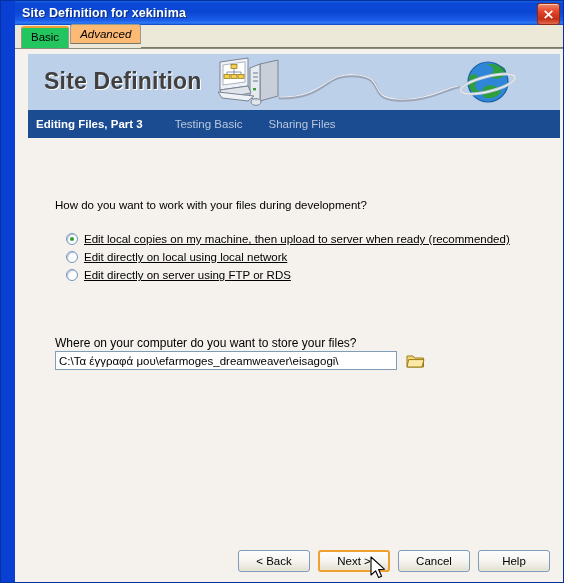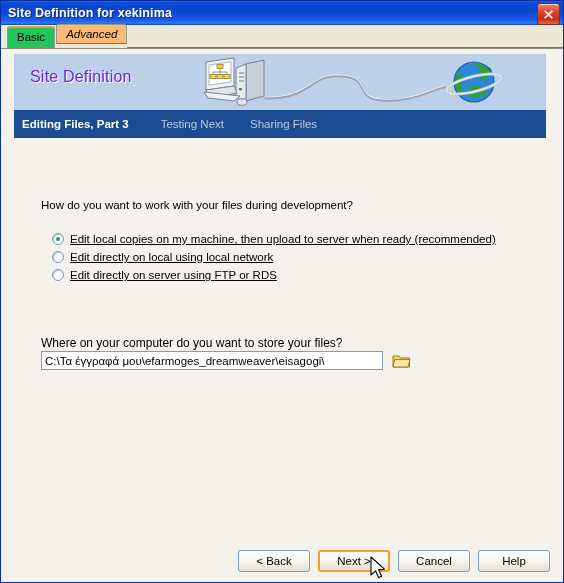--- a/index.html
+++ b/index.html
@@ -18,20 +18,21 @@
   .window {
     position: absolute;
     left: 0; top: 0;
     width: 564px;
     height: 583px;
     box-sizing: border-box;
     background: #0a3fd4;
     border: 1px solid #06309e;
     display: flex;
     flex-direction: column;
+    padding-left: 14px;
   }
   .titlebar {
     height: 24px;
     flex: 0 0 24px;
     position: relative;
     background: linear-gradient(180deg,#1b62e0 0%,#0a48d6 9%,#0a46d2 46%,#1b5ce8 80%,#2f7cf5 92%,#0c3fc0 100%);
     display: flex;
     align-items: center;
   }
   .title-text {
@@ -138,23 +139,23 @@
     left: 13px; top: 5px;
     width: 532px;
     height: 56px;
     background: #bdd0ea;
     overflow: hidden;
   }
   .banner-title {
     position: absolute;
     left: 16px;
     top: 14px;
-    font-size: 16px;
-    font-weight: normal;
-    color: #6d28d9;
+    font-size: 23px;
+    font-weight: bold;
+    color: #404040;
     text-shadow: 1px 1px 0 #ffffff;
     letter-spacing: .2px;
   }
   .banner-art {
     position: absolute;
     left: 190px;
     top: 0;
     width: 342px;
     height: 56px;
   }
@@ -382,21 +383,21 @@
               <circle cx="270" cy="28" r="20" fill="none" stroke="#1a5f9e" stroke-width="1.2"></circle>
               <ellipse cx="270" cy="30" rx="28" ry="7.5" transform="rotate(-14 270 30)" fill="none" stroke="#c2ccd9" stroke-width="3"></ellipse>
               <ellipse cx="270" cy="30" rx="28" ry="7.5" transform="rotate(-14 270 30)" fill="none" stroke="#eef2f7" stroke-width="1"></ellipse>
               <path d="M252 38 A20 20 0 0 0 288 34 A28 7.5 0 0 1 252 38 Z" fill="#2f86d8" opacity="0"></path>
             </g>
           </svg>
         </div>
 
         <div class="stepbar">
           <span class="step current step-1">Editing Files, Part 3</span>
-          <span class="step step-2">Testing Next</span>
+          <span class="step step-2">Testing Basic</span>
           <span class="step step-3">Sharing Files</span>
         </div>
 
         <div class="question">How do you want to work with your files during development?</div>
 
         <div class="radio-group">
           <div class="radio-row">
             <span class="radio checked"></span>
             <span class="radio-label">Edit local copies on my machine, then upload to server when ready (recommended)</span>
           </div>

